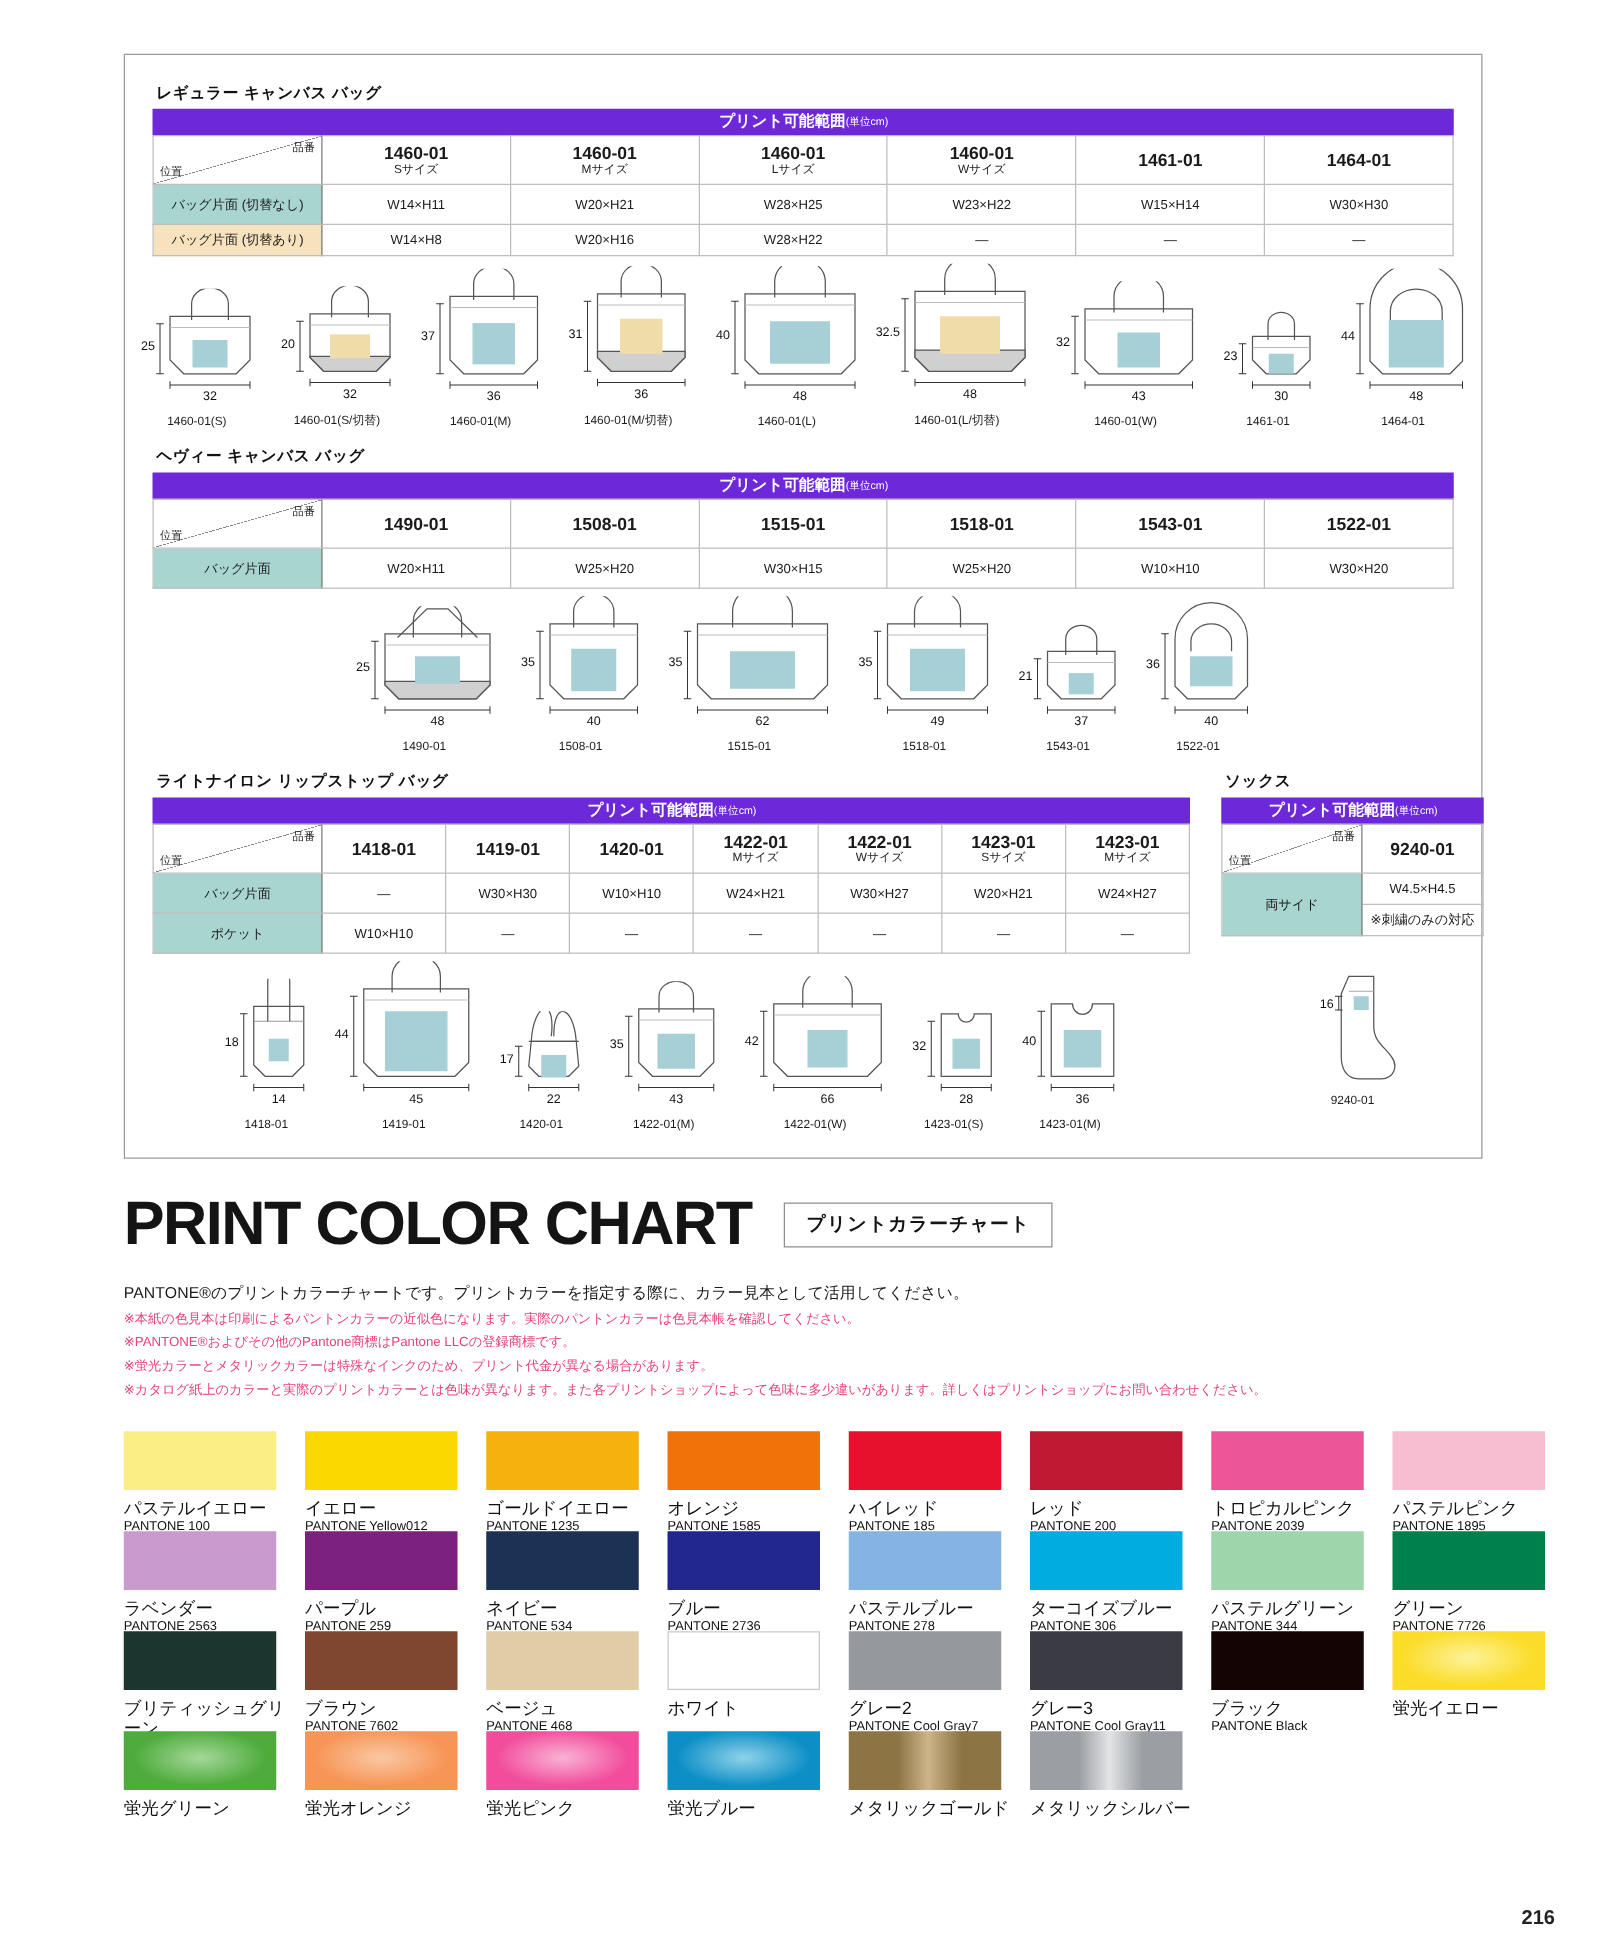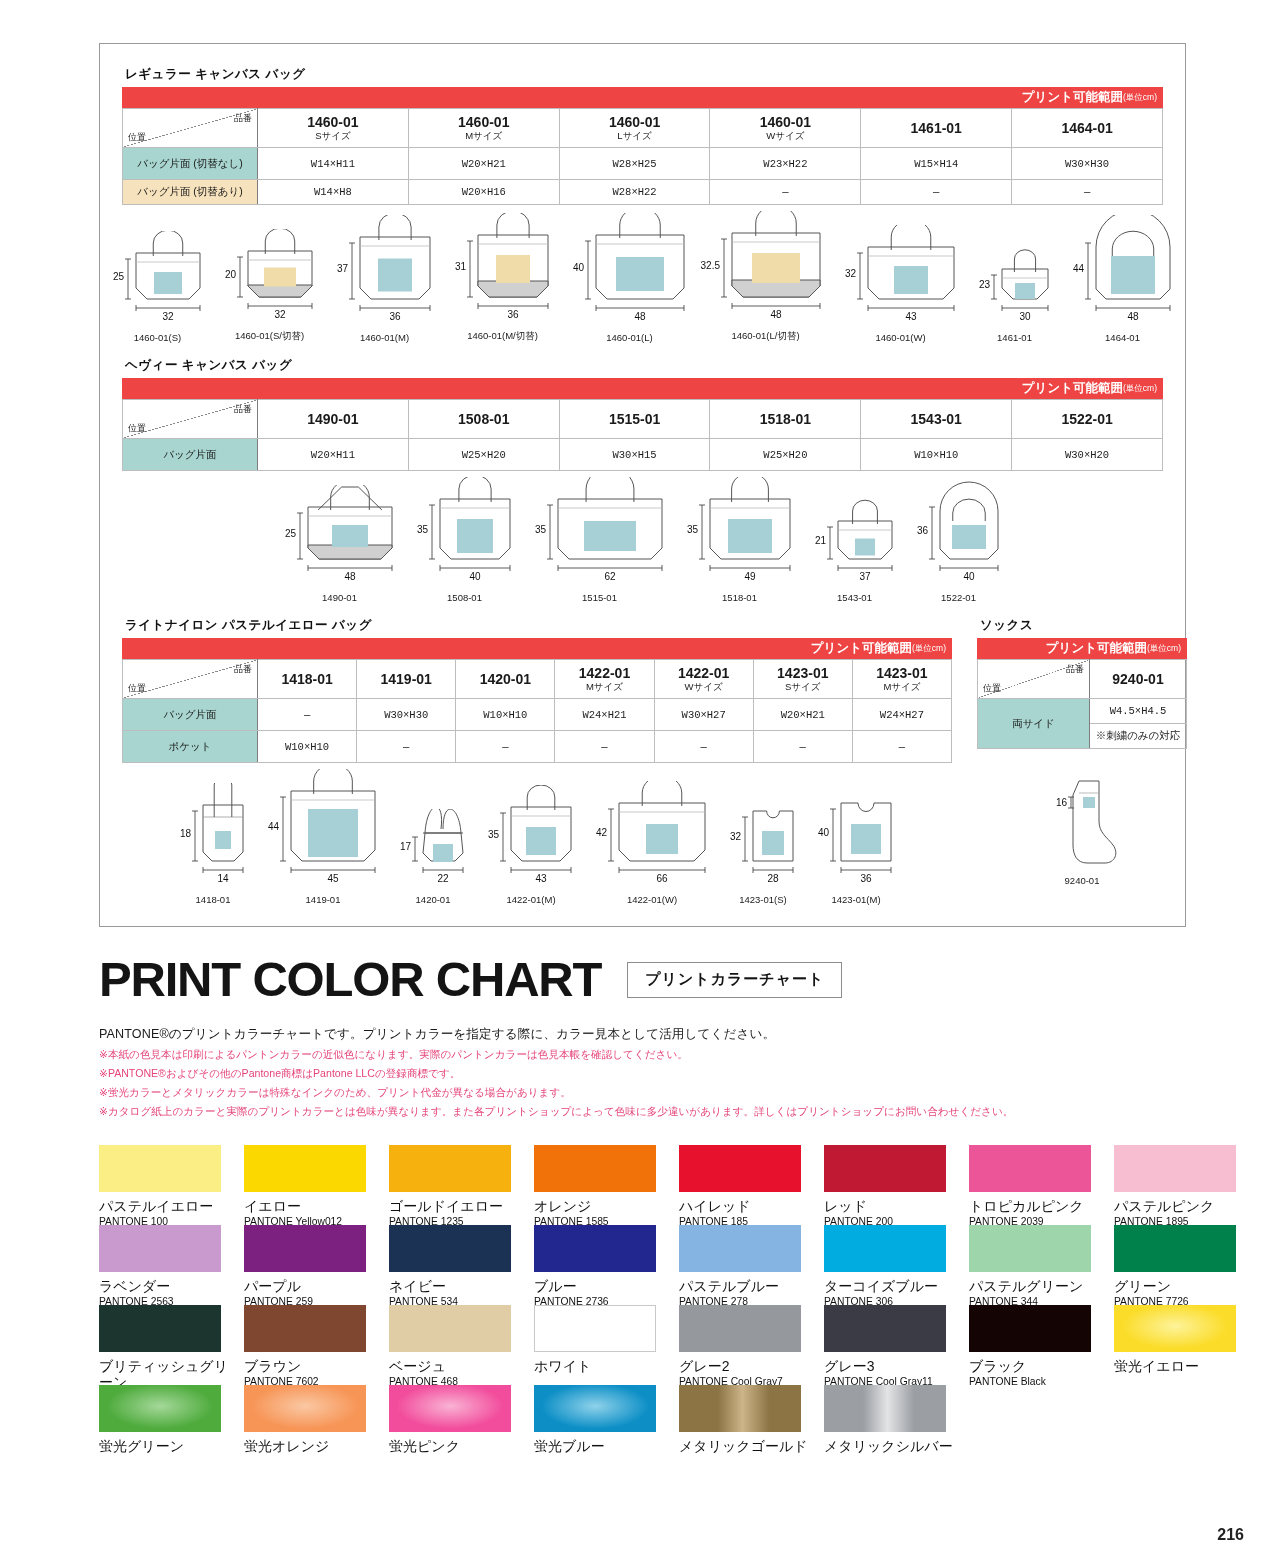--- a/index.html
+++ b/index.html
@@ -25,23 +25,23 @@
     margin:0 0 9px 3px; color:#111;
   }
   .sub-title{
     font-size:12.5px; font-weight:bold; margin:0 0 4px 3px; color:#111;
     letter-spacing:0.5px;
   }
 
   
   .tbl-wrap{ position:relative; }
   .blackbar{
-    background:#ef4444; color:#fff; height:21px; line-height:21px;
+    background:#6d28d9; color:#fff; height:21px; line-height:21px;
     font-size:12.5px; font-weight:bold; padding-left:7px;
-    display:flex; align-items:center; justify-content:flex-end;
+    display:flex; align-items:center; justify-content:center;
   }
   .blackbar .unit{ font-size:8.5px; font-weight:normal; padding-right:6px;}
   table.spec{
     border-collapse:collapse; width:100%; table-layout:fixed;
     border:1px solid #7d7d7d; border-top:none;
   }
   table.spec td, table.spec th{
     border:1px solid #bdbdbd; text-align:center; font-weight:normal;
     font-size:10.5px; color:#1a1a1a; padding:0;
   }
@@ -51,21 +51,21 @@
   .corner{
     position:relative; height:38px; width:100%;
     background:
       linear-gradient(to bottom right, transparent 49.6%, #8a8a8a 49.6%, #8a8a8a 50.4%, transparent 50.4%);
   }
   .corner .c-code{ position:absolute; right:5px; top:3px; font-size:9px; }
   .corner .c-pos { position:absolute; left:5px;  bottom:3px; font-size:9px; }
   .hcode{ font-size:14px; font-weight:bold; line-height:1.05; }
   .hsize{ font-size:9.5px; font-weight:normal; line-height:1.2; }
   td.hd{ height:38px; vertical-align:middle; border-left:1px dashed #9a9a9a; border-right:1px dashed #9a9a9a;}
-  td.val{ height:25px; border-left:1px dashed #9a9a9a; border-right:1px dashed #9a9a9a;font-family:Liberation Mono, monospace;}
+  td.val{ height:25px; border-left:1px dashed #9a9a9a; border-right:1px dashed #9a9a9a;}
   td.lbl-teal{ background:#a8d5cf; text-align:left; padding-left:7px; font-size:10.5px; height:32px;}
   td.lbl-cream{ background:#f6e2bd; text-align:left; padding-left:7px; font-size:10.5px; height:25px;}
 
   
   .bagrow{ display:flex; align-items:flex-end; justify-content:center; gap:0px; margin-top:6px;}
   .bagcell{ display:flex; flex-direction:column; align-items:center; }
   .bagcell .cap{ font-size:9.5px; margin-top:3px; color:#1a1a1a; white-space:nowrap;}
   .bagsvg{ display:block; }
 
   
@@ -478,21 +478,21 @@
             <line x1="34" y1="86" x2="34" y2="92" stroke="#333" stroke-width="0.8"></line>
             <line x1="92" y1="86" x2="92" y2="92" stroke="#333" stroke-width="0.8"></line>
             <text x="63" y="101" font-size="10" text-anchor="middle" fill="#111" font-family="Liberation Sans, sans-serif">40</text>
           </svg>
           <div class="cap">1522-01</div>
         </div>
       </div>
 
     <div style="position:relative; margin-top:14px;">
       <div style="width:830px;">
-        <div class="sub-title">ライトナイロン パステルイエロー バッグ</div>
+        <div class="sub-title">ライトナイロン リップストップ バッグ</div>
         <div class="tbl-wrap">
           <div class="blackbar">
             <span>プリント可能範囲</span>
             <span class="unit">(単位cm)</span>
           </div>
           <table class="spec">
             <colgroup>
                 <col style="width:135px">
                 <col span="7">
               </colgroup>

